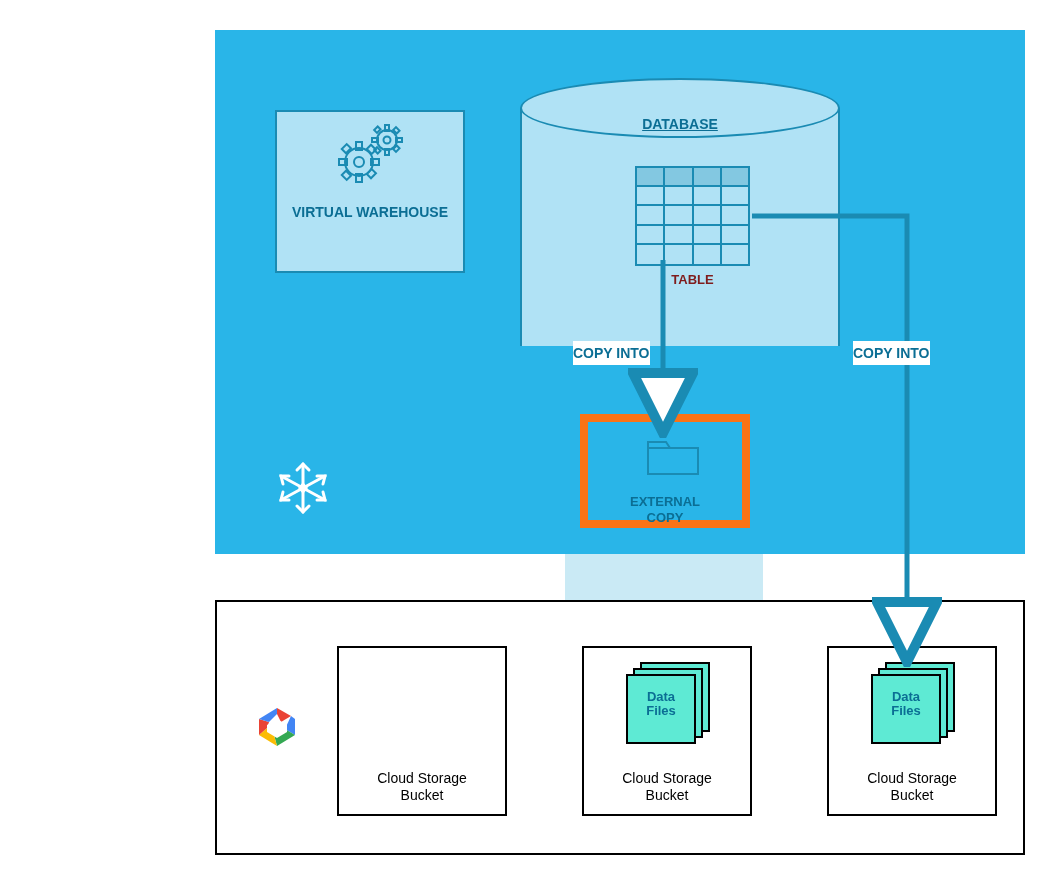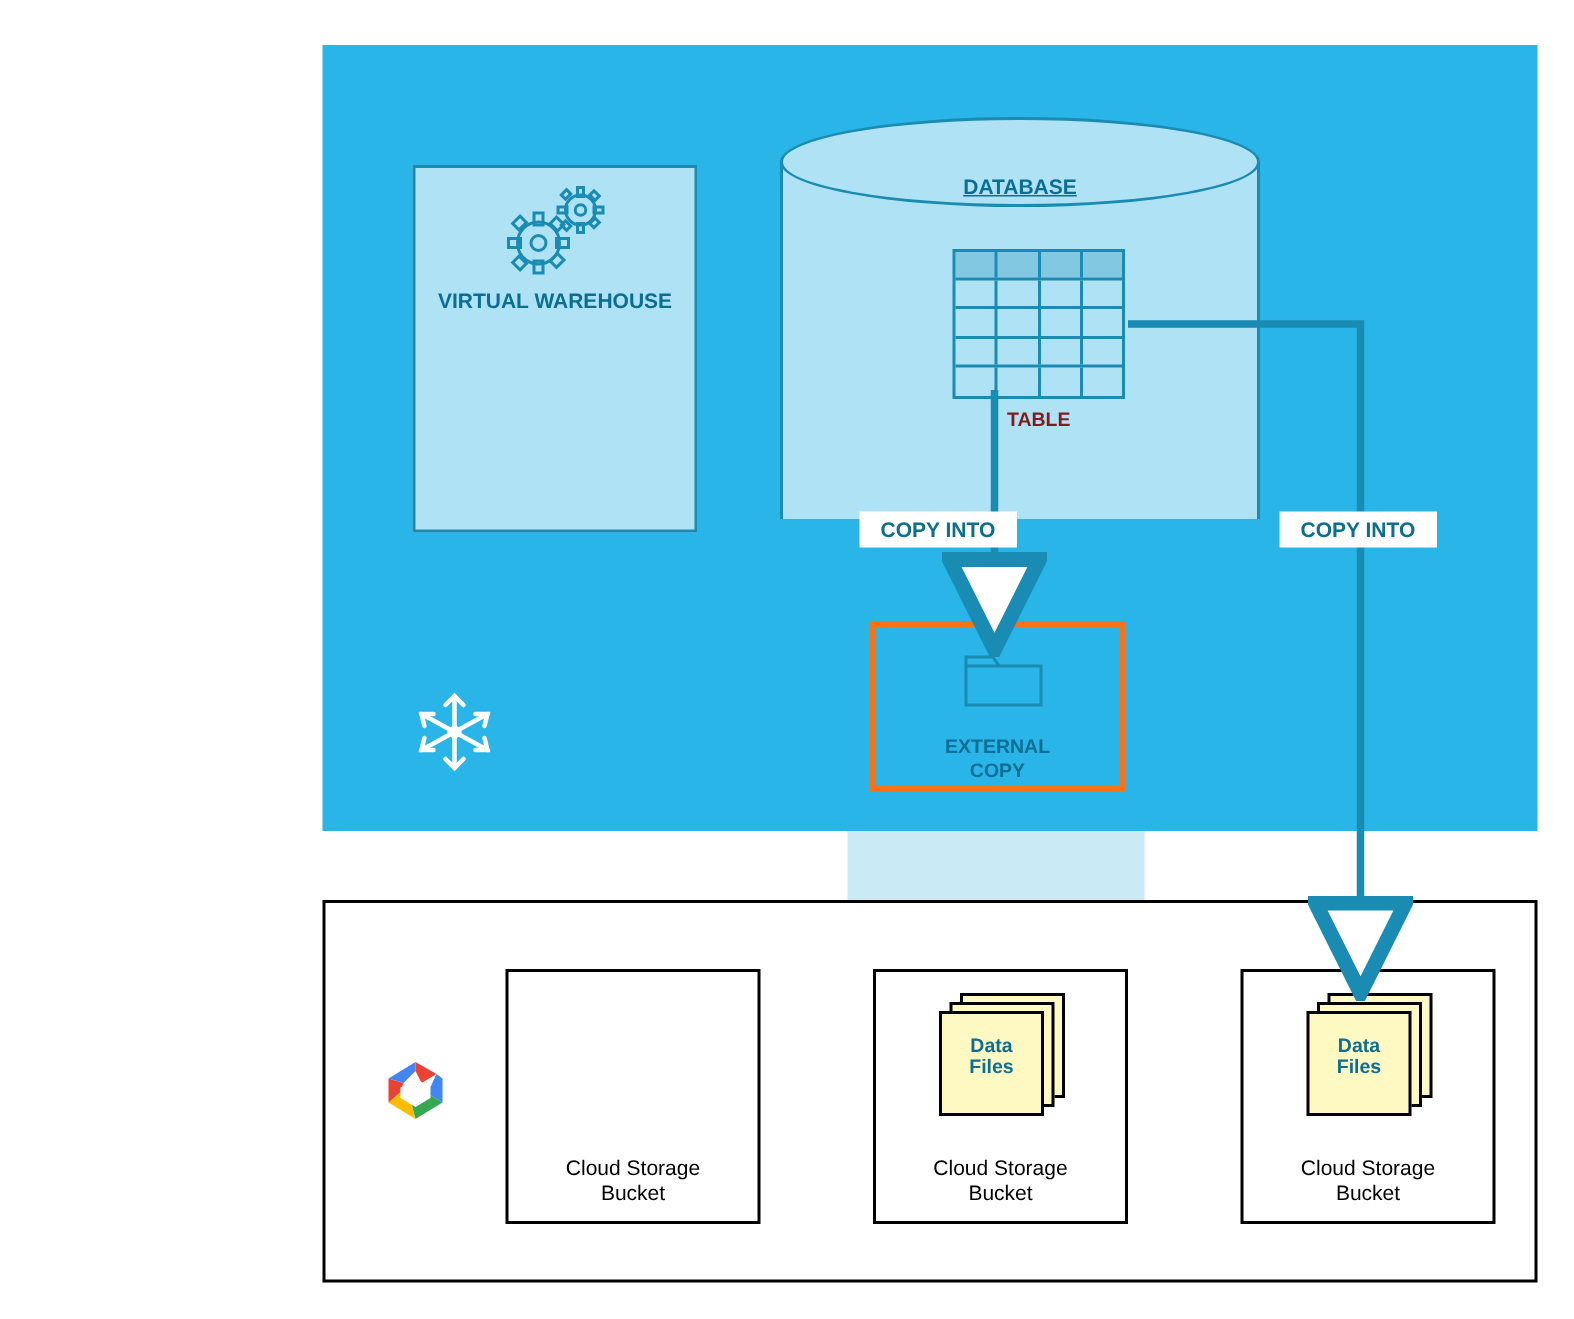--- a/index.html
+++ b/index.html
@@ -7,24 +7,25 @@
   .canvas { position: absolute; inset: 0; }
   .snowflake-region {
     position: absolute;
     left: 215px; top: 30px;
     width: 810px; height: 524px;
     background: #29b5e8;
   }
   .warehouse-box {
     position: absolute;
     left: 60px; top: 80px;
-    width: 190px; height: 245px;
+    width: 190px; height: 163px;
     background: #b0e2f5;
     border: 2px solid #1a8bb3;
     text-align: center;
+    padding: 12px;
   }
   .warehouse-title {
     font-weight: bold;
     color: #0b6e94;
     font-size: 14px;
     margin-top: 80px;
     line-height: 1.2;
   }
   .warehouse-note {
     color: #0b6e94;
@@ -82,46 +83,46 @@
   .ext-stage-hilite {
     position:absolute;
     left: 565px; top: 395px;
     width: 198px; height: 426px;
     background: rgba(158, 216, 236, 0.55);
     z-index: 0;
   }
   .ext-stage-box {
     position:absolute; left:580px; top:414px;
     width:170px; height:114px;
-    border:4px solid #f97316;
+    border:8px solid #f97316;
     background:transparent;
     text-align:center;
     z-index:2;
   }
   .ext-stage-label {
     font-weight:bold; color:#0b6e94; font-size:13px; margin-top:72px; line-height:1.2;
   }
   .copy-label {
     position:absolute; background:#fff; color:#0b6e94; font-weight:bold;
-    font-size:14px; padding:4px 14px; z-index:5;
+    font-size:14px; padding:4px 0; z-index:5;
   }
   .cloud-region {
     position:absolute; left:215px; top:600px; width:810px; height:255px;
     border:2px solid #000; background:#fff;
   }
   .bucket {
     position:absolute; width:170px; height:170px; border:2px solid #000;
     background:#fff;
   }
   .bucket-label {
     position:absolute; bottom:10px; left:0; width:100%; text-align:center;
     font-size:14px; line-height:1.2;
   }
   .datafiles-stack { position:absolute; top:14px; left:42px; width:84px; height:82px; }
-  .df { position:absolute; width:70px; height:70px; background:#fef9c3; border:2px solid #000; }
+  .df { position:absolute; width:70px; height:70px; background:#5eead4; border:2px solid #000; }
   .df.a { left:14px; top:0; }
   .df.b { left:7px; top:6px; }
   .df.c { left:0; top:12px; text-align:center; padding-top:14px; font-weight:bold; color:#0b6e94; font-size:13px; line-height:1.1;}
   svg.overlay { position:absolute; inset:0; width:1049px; height:879px; pointer-events:none; z-index:4; }
 </style>
 </head>
 <body>
 
 <div class="canvas">
 

